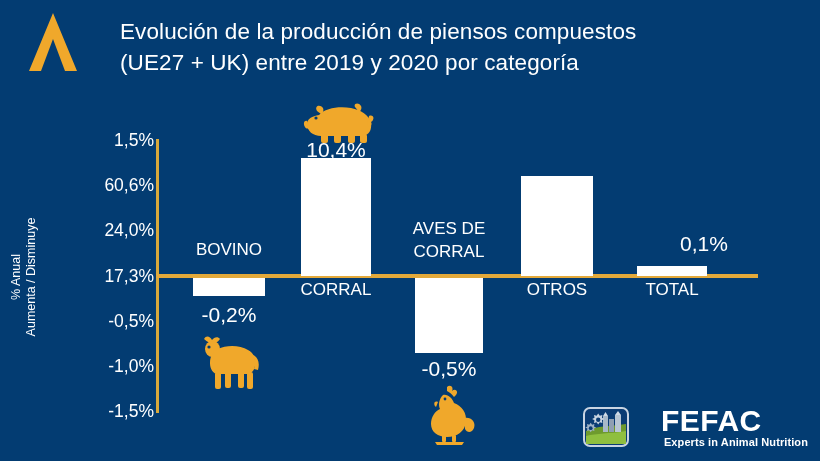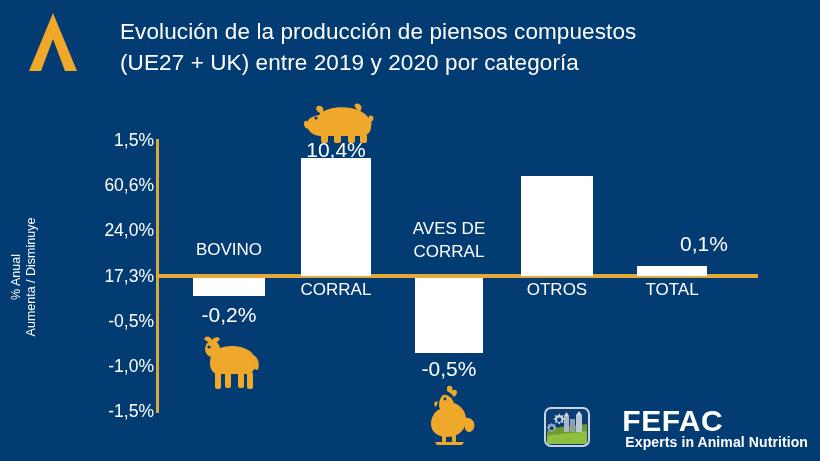--- a/index.html
+++ b/index.html
@@ -94,21 +94,21 @@
   #fefac-logo{
     position:absolute;right:12px;bottom:13px;
     display:flex;align-items:center;gap:7px;
   }
   #fefac-mark{width:46px;height:40px;flex:0 0 auto;}
   #fefac-wordblock{display:flex;flex-direction:column;align-items:flex-start;}
   #fefac-wordmark{
     font-size:30px;font-weight:700;color:#ffffff;letter-spacing:.5px;line-height:30px;margin-left:25px;
   }
   #fefac-tagline{
-    font-size:14px;font-weight:700;color:#ffffff;letter-spacing:.1px;
+    font-size:11px;font-weight:700;color:#ffffff;letter-spacing:.1px;
     margin-top:1px;line-height:11px;padding-left:28px;
   }
 </style>
 </head>
 <body>
 
 <svg id="chevron-logo" viewBox="0 0 70 62" xmlns="http://www.w3.org/2000/svg">
   <polygon points="35,2 59,60 47,60 35,28 23,60 11,60" fill="#F0A82B"></polygon>
 </svg>
 

